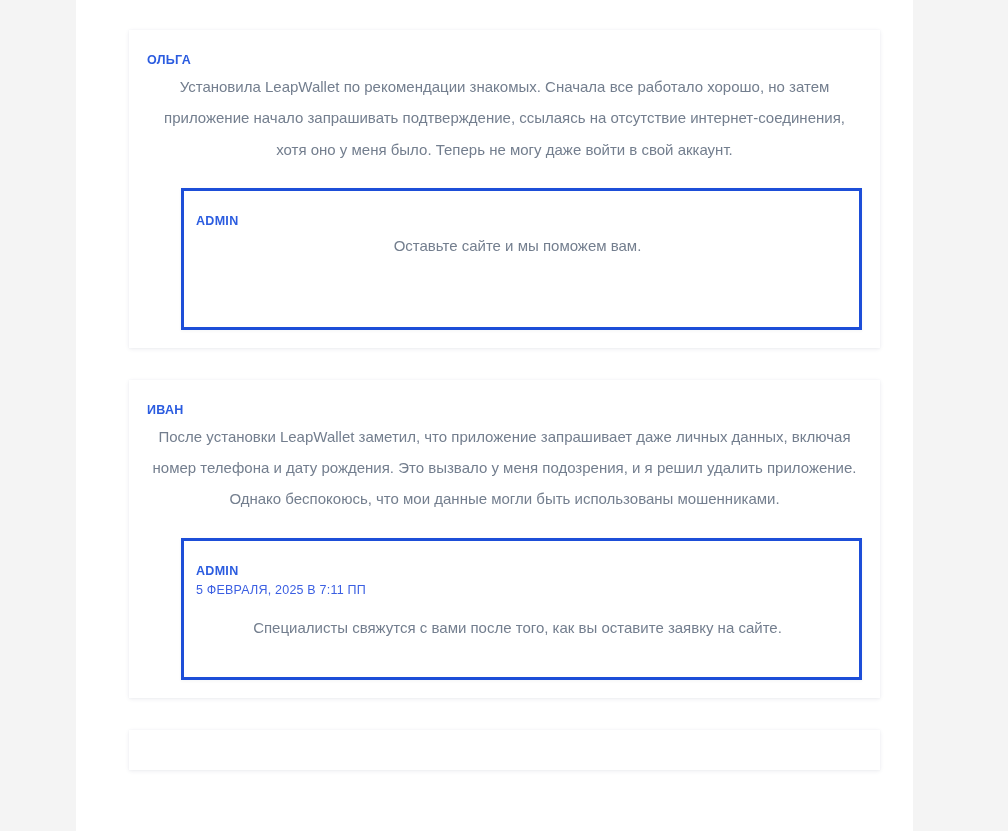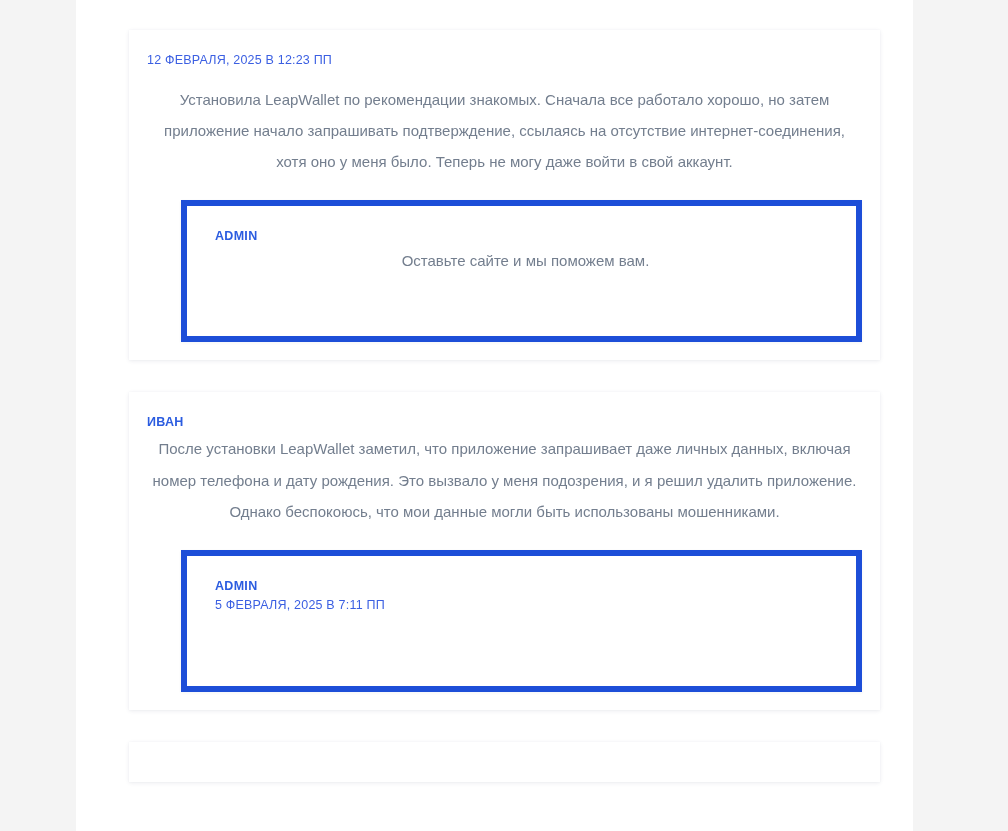--- a/index.html
+++ b/index.html
@@ -58,59 +58,60 @@
     color: #737e8e;
     line-height: 2.08;
     margin: 0;
     font-weight: 400;
     text-align: center;
   }
   
   .reply-wrap { padding-left: 34px; padding-top: 23px; }
   .reply-card {
     background: #ffffff;
-    border: 6px solid #1d4ed8;
+    border: 3px solid #1d4ed8;
     box-shadow: 0 1px 3px rgba(60,72,100,0.055);
-    padding: 22px 20px 22px 28px;
+    padding: 22px 20px 22px 12px;
     min-height: 142px;
   }
   .reply-card .author { margin-bottom: 3px; }
   .reply-card .date { margin-bottom: 15px; }
   .reply-card .body-text { line-height: 1.9; }
   .card-partial { margin-bottom: 0; }
 </style>
 </head>
 <body>
 
 <div id="page">
   <div id="content-column">
     <div id="comment-list">
 
       <div class="comment-card">
         <div class="comment-inner">
-          <div class="date">12 ФЕВРАЛЯ, 2025 В 12:23 ПП</div>
+          <div class="author">ОЛЬГА</div>
           <p class="body-text">Установила LeapWallet по рекомендации знакомых. Сначала все работало хорошо, но затем приложение начало запрашивать подтверждение, ссылаясь на отсутствие интернет-соединения, хотя оно у меня было. Теперь не могу даже войти в свой аккаунт.</p>
         </div>
         <div class="reply-wrap">
           <div class="reply-card">
             <div class="author">ADMIN</div>
             <p class="body-text">Оставьте сайте и мы поможем вам.</p>
           </div>
         </div>
       </div>
 
       <div class="comment-card">
         <div class="comment-inner">
           <div class="author">ИВАН</div>
           <p class="body-text">После установки LeapWallet заметил, что приложение запрашивает даже личных данных, включая номер телефона и дату рождения. Это вызвало у меня подозрения, и я решил удалить приложение. Однако беспокоюсь, что мои данные могли быть использованы мошенниками.</p>
         </div>
         <div class="reply-wrap">
           <div class="reply-card">
             <div class="author">ADMIN</div>
             <div class="date">5 ФЕВРАЛЯ, 2025 В 7:11 ПП</div>
+            <p class="body-text">Специалисты свяжутся с вами после того, как вы оставите заявку на сайте.</p>
           </div>
         </div>
       </div>
 
       <div class="comment-card card-partial">
         <div class="comment-inner"></div>
       </div>
 
     </div>
   </div>

